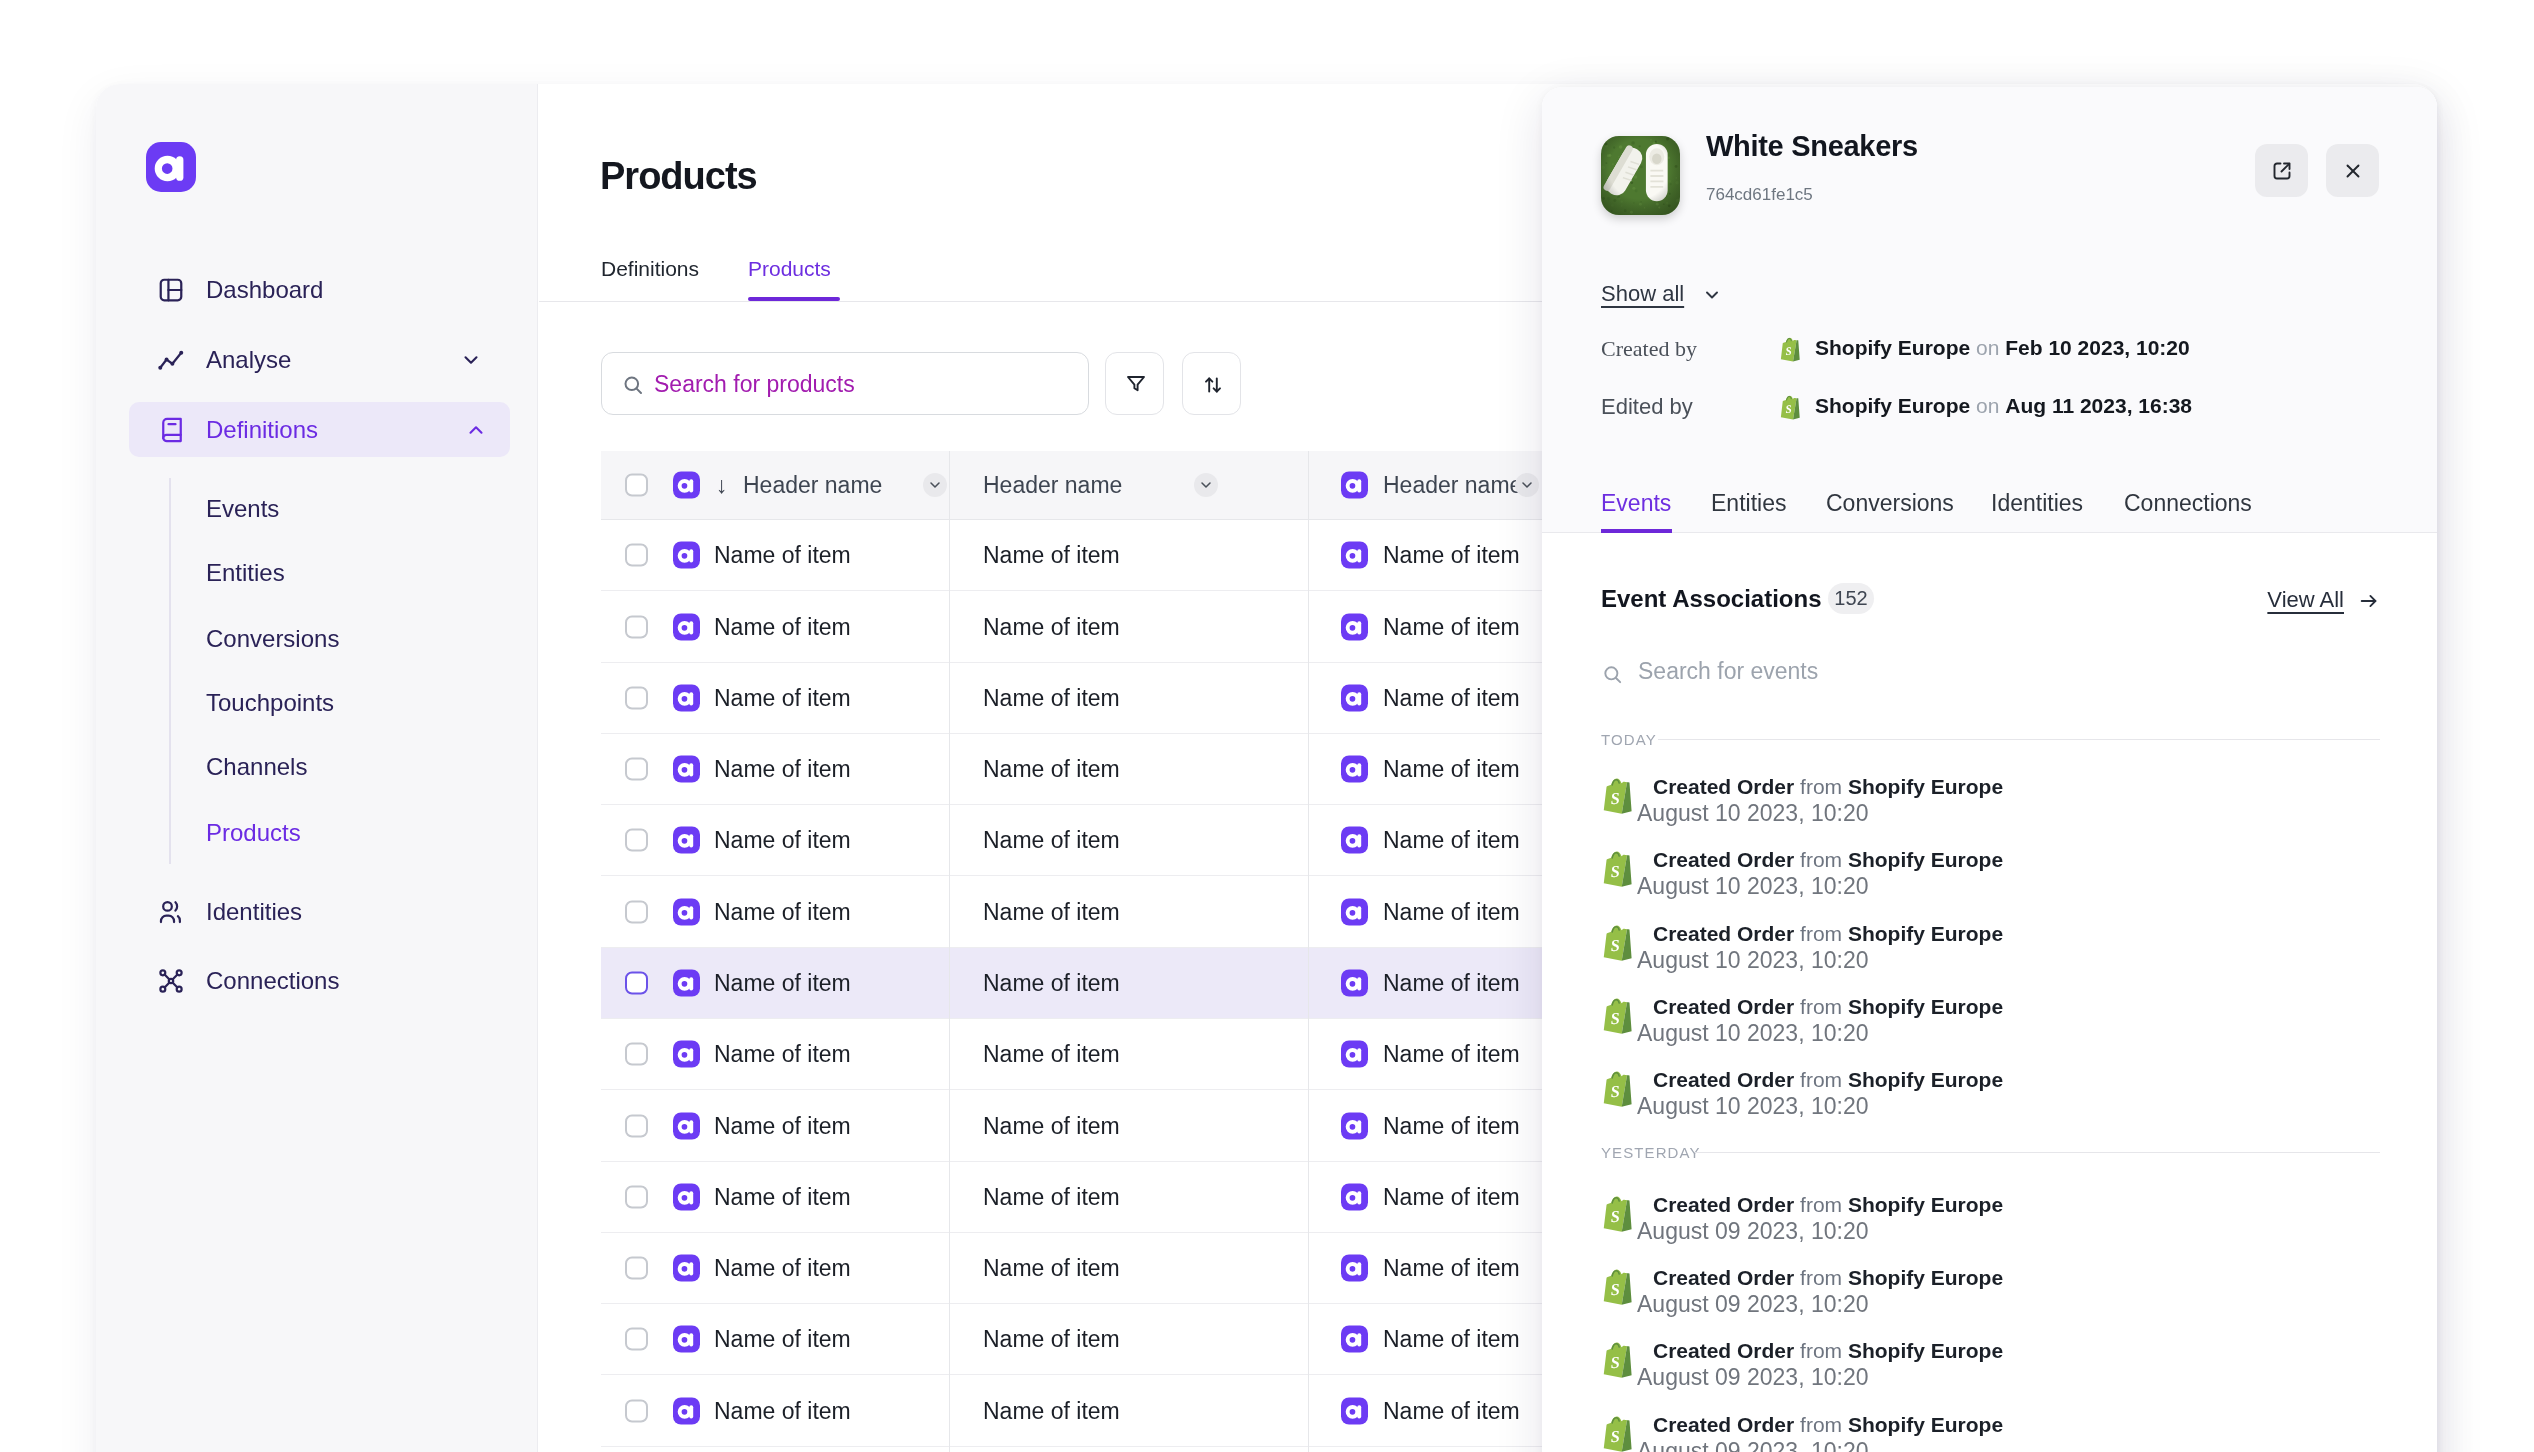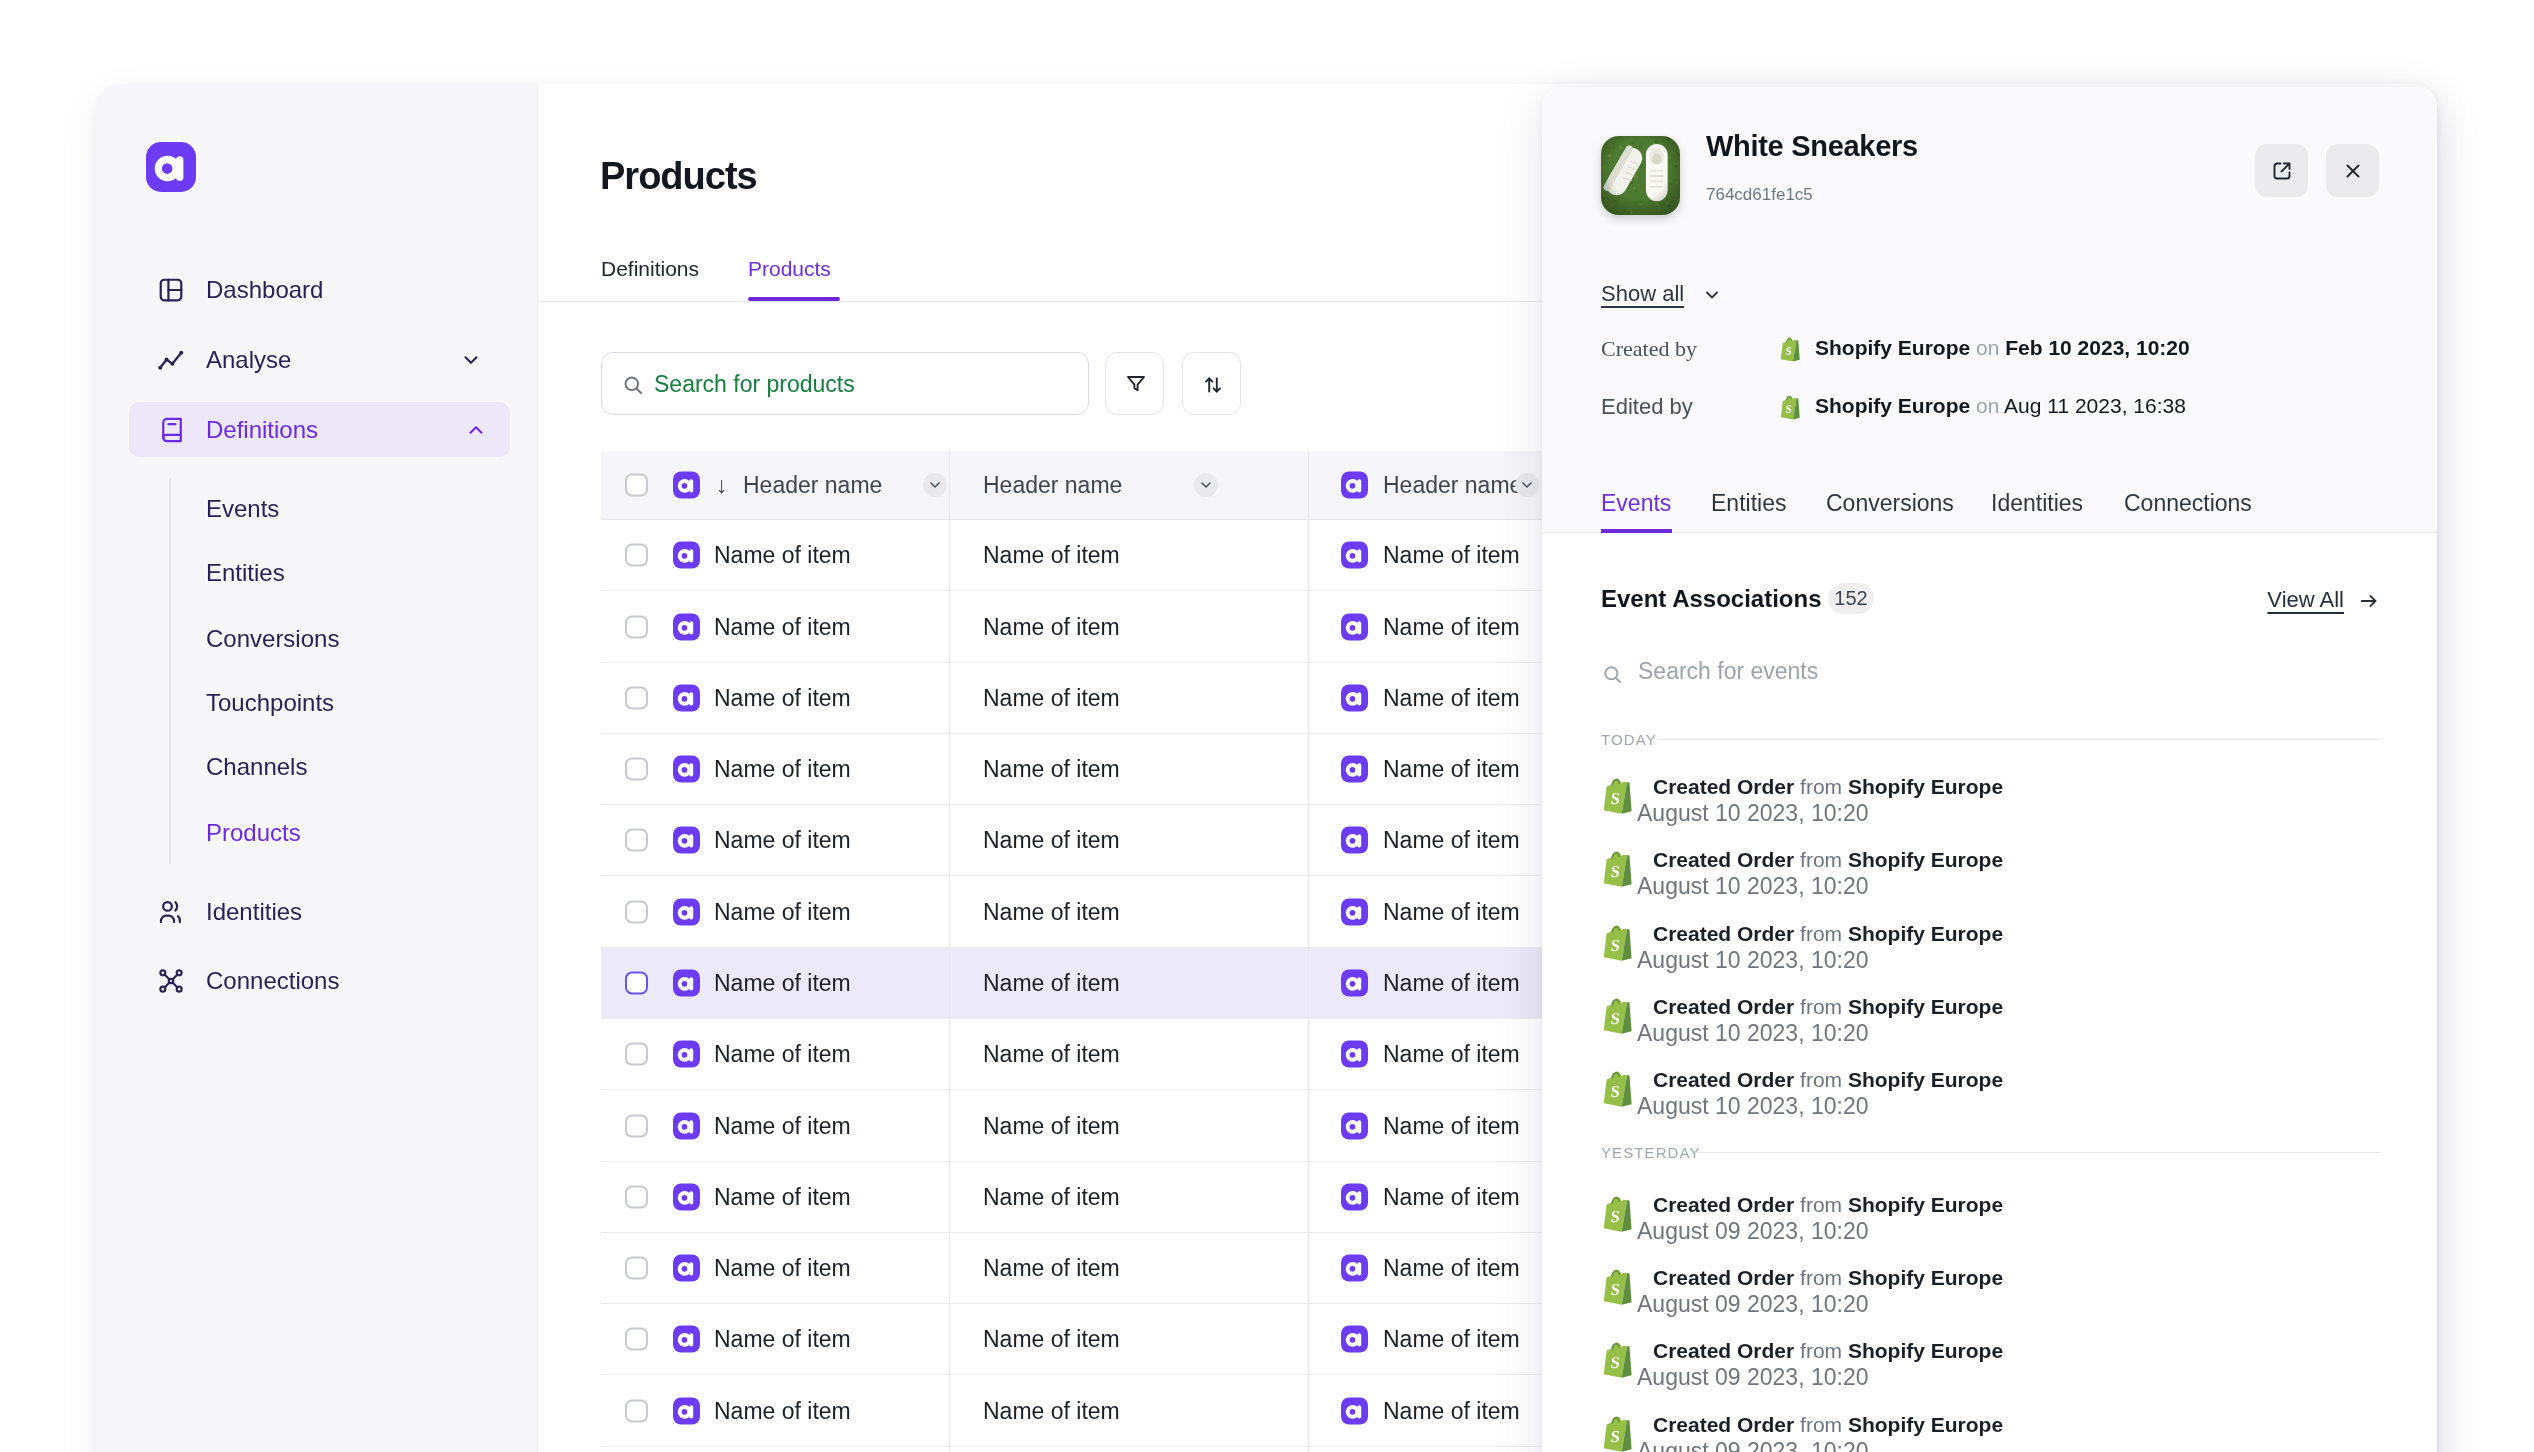--- a/index.html
+++ b/index.html
@@ -32,21 +32,21 @@
   .h1 { position:absolute; left:61px; top:71px; font-size:38px; font-weight:700; color:#14171F; letter-spacing:-1px; }
   .tabs { position:absolute; left:0; top:217px; width:100%; height:1px; background:#E7E7EB; }
   .tab { position:absolute; top:173px; font-size:21px; color:#20262F; }
   .tab.t1 { left:62px; }
   .tab.t2 { left:209px; color:#6D2EE0; }
   .tabline { position:absolute; left:209px; top:213px; width:92px; height:4px; background:#6D28D9; border-radius:2px; }
   
   .search { position:absolute; left:62px; top:268px; width:488px; height:63px;
     border:1px solid #D8DBDF; border-radius:12px; background:#fff; }
   .search .ph { position:absolute; left:52px; top:50%; transform:translateY(-50%);
-    font-size:23px; color:#15803d; }
+    font-size:23px; color:#a21caf; }
   .sqbtn { position:absolute; top:268px; width:59px; height:63px; border:1px solid #E3E4E8;
     border-radius:12px; background:#fff; }
   
   .table { position:absolute; left:62px; top:367px; right:0; bottom:-2px; }
   .thead { position:absolute; left:0; top:0; width:100%; height:69px; background:#F6F6F8;
     border-bottom:1px solid #E6E7EA; }
   .vline { position:absolute; top:0; bottom:0; width:1px; background:#E6E7EA; }
   .row { position:absolute; left:0; width:100%; height:71px; border-bottom:1px solid #EDEDF0; }
   .row.hl { background:#ECE9F8; }
   .cbx { position:absolute; left:24px; top:50%; transform:translateY(-50%); width:23px; height:23px;
@@ -565,21 +565,21 @@
               <path d="M24.5 5.1l-5 29.5 9.3-2.3-2-27c-.75-.1-1.55-.15-2.3-.2z" fill="#5E8E3E"></path>
               <path d="M17.3 6.4C16.8 4.1 15.6 2.7 14.4 2.7c-1.7 0-3.3 2.3-4 5.4" stroke="#5E8E3E" stroke-width="1.4"></path>
               <text x="9.2" y="25.5" font-family="Liberation Serif, serif" font-size="15.5" font-style="italic" font-weight="bold" fill="#fff" transform="rotate(-4 13 21)">S</text>
             </svg></span><b style="font-weight:700;color:#14181F;">Shopify Europe</b> <span style="color:#9CA3AD;">on</span> <b style="font-weight:700;color:#14181F;">Feb 10 2023, 10:20</b></div>
       <div class="metalabel" style="top:307px;text-align:center;">Edited by</div>
       <div class="metaval" style="top:307px;" id="meta2"><span style="position:absolute;left:-36px;top:0px;"><svg width="23" height="27" viewBox="0 0 32 36" fill="none">
               <path d="M21.6 4.7c-.25-.1-.55-.05-.8.15l-1.5 1.15C18.2 3.3 16.8 1.6 14.9 1.6c-2.7 0-4.6 3.1-5.3 5.9l-3.3 1c-.95.3-1.05.55-1.15 1.5L2.6 31.4l16.9 3.2 5-29.5c-1.2-.25-2.6-.35-2.9-.4z" fill="#95BF47"></path>
               <path d="M24.5 5.1l-5 29.5 9.3-2.3-2-27c-.75-.1-1.55-.15-2.3-.2z" fill="#5E8E3E"></path>
               <path d="M17.3 6.4C16.8 4.1 15.6 2.7 14.4 2.7c-1.7 0-3.3 2.3-4 5.4" stroke="#5E8E3E" stroke-width="1.4"></path>
               <text x="9.2" y="25.5" font-family="Liberation Serif, serif" font-size="15.5" font-style="italic" font-weight="bold" fill="#fff" transform="rotate(-4 13 21)">S</text>
-            </svg></span><b style="font-weight:700;color:#14181F;">Shopify Europe</b> <span style="color:#9CA3AD;">on</span> <b style="font-weight:400;color:#14181F;">Aug 11 2023, 16:38</b></div>
+            </svg></span><b style="font-weight:700;color:#14181F;">Shopify Europe</b> <span style="color:#9CA3AD;">on</span> <b style="font-weight:700;color:#14181F;">Aug 11 2023, 16:38</b></div>
       <div class="ptab" style="left:59px; color:#6D2EE0;">Events</div>
       <div class="ptab" style="left:169px;">Entities</div>
       <div class="ptab" style="left:284px;">Conversions</div>
       <div class="ptab" style="left:449px;">Identities</div>
       <div class="ptab" style="left:582px;">Connections</div>
       <div class="ptabline"></div>
     </div>
     <div class="sect">Event Associations</div>
     <div class="badge123">152</div>
     <div class="viewall">View All<span style="position:absolute;right:-36px;top:3px;"><svg width="22" height="22" viewBox="0 0 24 24" fill="none">

